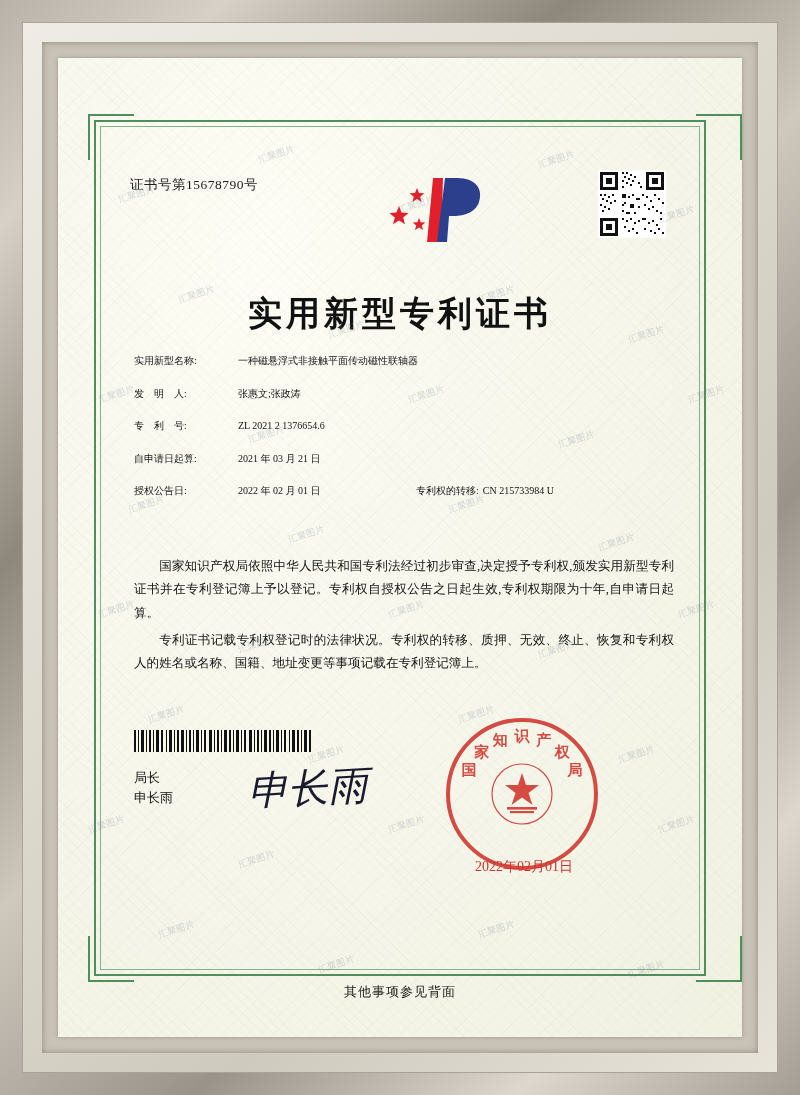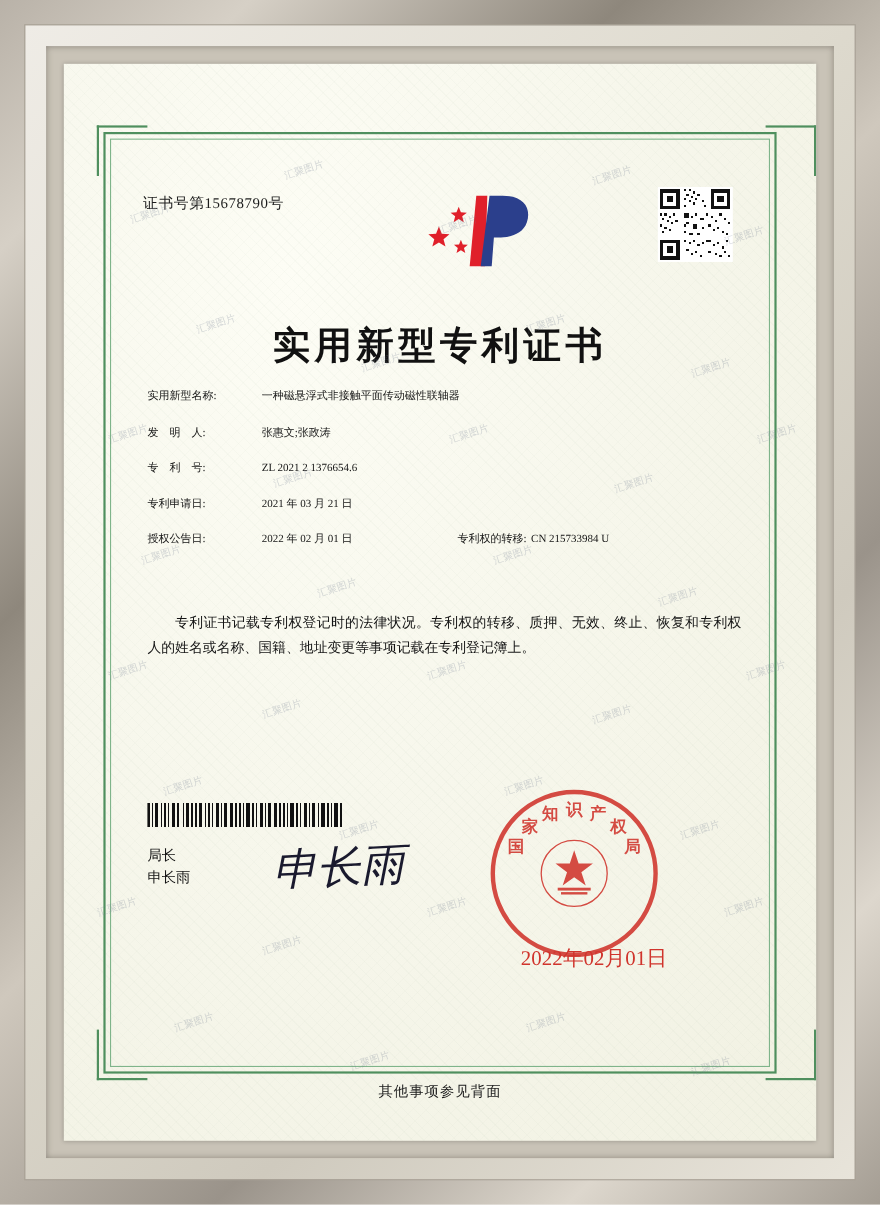--- a/index.html
+++ b/index.html
@@ -206,24 +206,24 @@
     font-family: "DejaVu Serif", serif;
   }
   .seal-star {
     position: absolute;
     left: 50%; top: 50%;
     transform: translate(-50%,-50%);
     width: 74px; height: 74px;
   }
   .seal-date {
     position: absolute;
-    left: 412px; top: 800px;
+    left: 396px; top: 800px;
     width: 140px;
     text-align: center;
-    font-size: 19px;
+    font-size: 14px;
     color: #d0342c;
     font-family: "Liberation Serif", serif;
   }
 
   
   .page-no {
     position: absolute;
     left: 0; top: 878px;
     width: 684px;
     text-align: center;
@@ -374,31 +374,32 @@
       <div class="row">
         <span class="lbl">实用新型名称:</span><span class="val">一种磁悬浮式非接触平面传动磁性联轴器</span>
       </div>
       <div class="row">
         <span class="lbl">发　明　人:</span><span class="val">张惠文;张政涛</span>
       </div>
       <div class="row">
         <span class="lbl">专　利　号:</span><span class="val">ZL 2021 2 1376654.6</span>
       </div>
       <div class="row">
-        <span class="lbl">专利申请日:</span><span class="val">2021 年 03 月 21 日</span>
+        <span class="lbl">自申请日起算:</span><span class="val">2021 年 03 月 21 日</span>
       </div>
       <div class="row">
         <span class="lbl">授权公告日:</span><span class="val">2022 年 02 月 01 日</span>
         <span class="inline-2">
           <span class="lbl">专利权的转移:</span><span class="val">CN 215733984 U</span>
         </span>
       </div>
     </div>
 
     <div class="paragraphs">
+      <p>国家知识产权局依照中华人民共和国专利法经过初步审查,决定授予专利权,颁发实用新型专利证书并在专利登记簿上予以登记。专利权自授权公告之日起生效,专利权期限为十年,自申请日起算。</p>
       <p>专利证书记载专利权登记时的法律状况。专利权的转移、质押、无效、终止、恢复和专利权人的姓名或名称、国籍、地址变更等事项记载在专利登记簿上。</p>
     </div>
 
     <div class="barcode">
       <svg width="180" height="22" shape-rendering="crispEdges">
         <g fill="#111">
           <rect x="0" y="0" width="2" height="22"></rect>
             <rect x="4" y="0" width="1" height="22"></rect>
           <rect x="7" y="0" width="3" height="22"></rect>
             <rect x="12" y="0" width="1" height="22"></rect>

